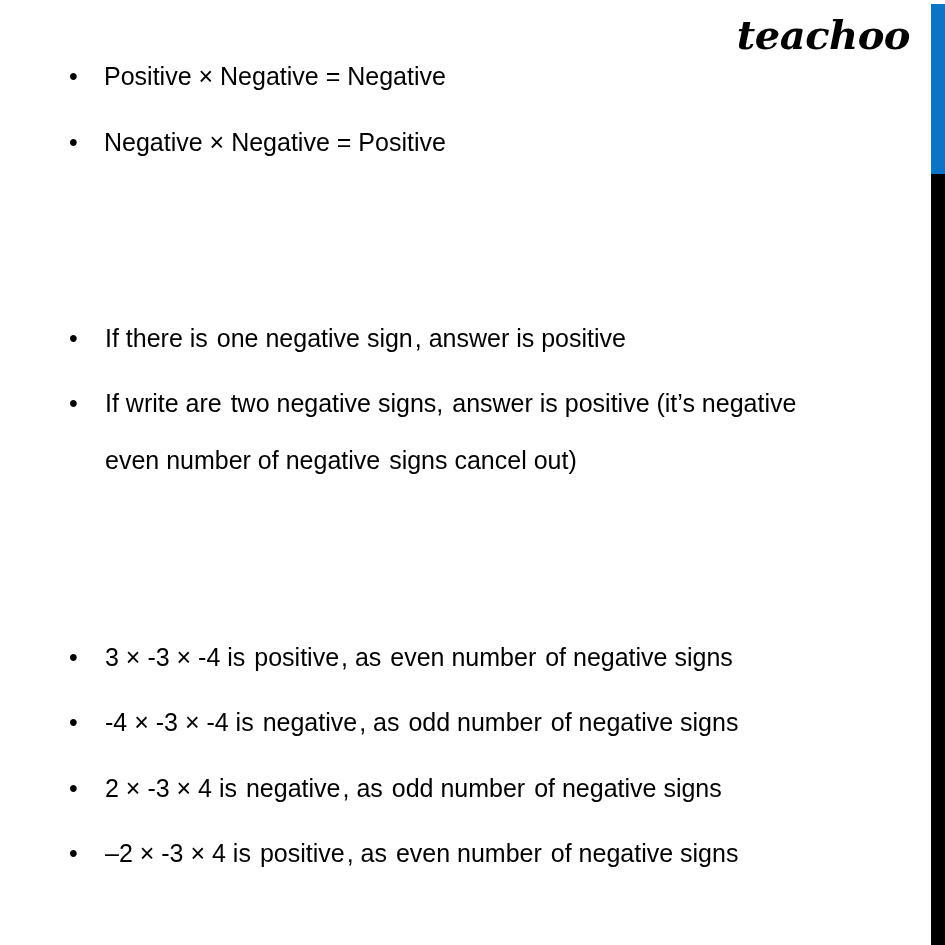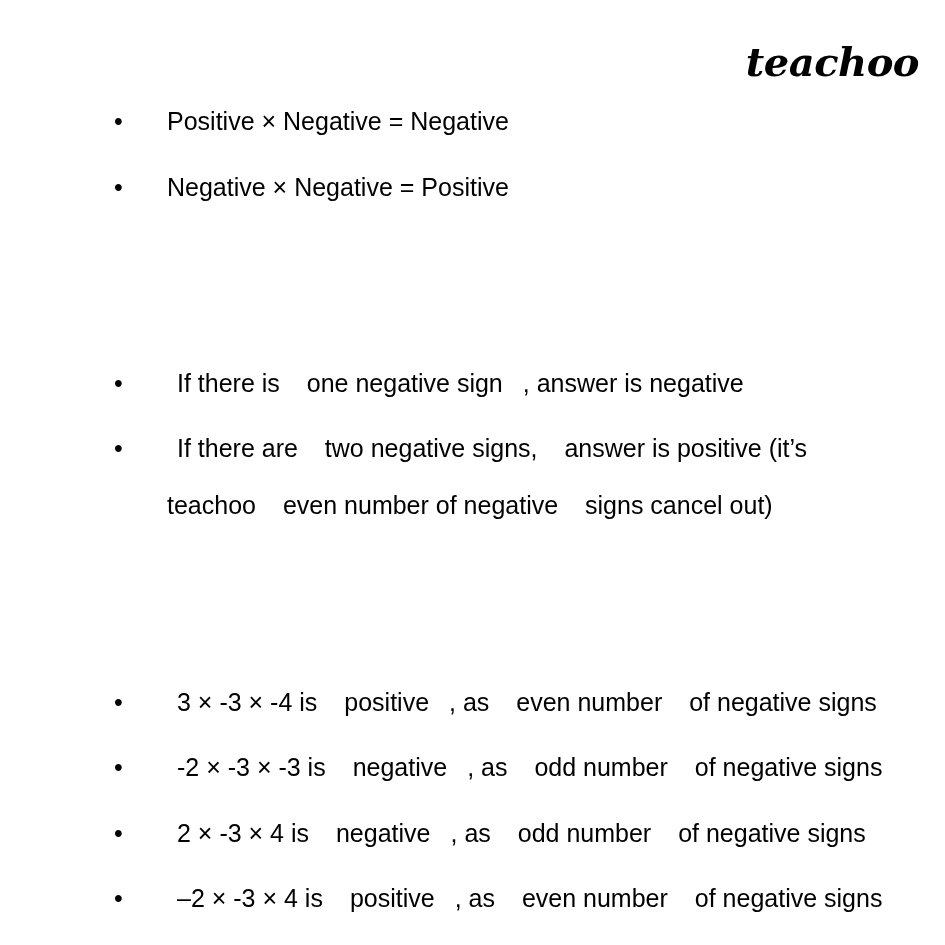--- a/index.html
+++ b/index.html
@@ -1,15 +1,15 @@
 <!DOCTYPE html>
 <html><head>
 <meta charset="utf-8">
 <style>
-  * { margin: 10px; padding: 0; box-sizing: border-box; }
+  * { margin: 1px; padding: 0; box-sizing: border-box; }
 
   html, body {
     width: 945px;
     height: 945px;
   }
 
   body {
     background: #ffffff;
     font-family: "Liberation Sans", sans-serif;
     color: #000000;
@@ -111,37 +111,37 @@
   </div>
 
   <div class="bullet-row" style="top:122px;">
     <span class="bullet-mark">•</span>
     <span class="bullet-text single">Negative × Negative = Positive</span>
   </div>
 
 
   <div class="bullet-row" style="top:318px;">
     <span class="bullet-mark">•</span>
-    <span class="bullet-text single"><span>If there is </span><b>one negative sign</b><span>, answer is negative</span></span>
+    <span class="bullet-text single"><span>If there is </span><b>one negative sign</b><span>, answer is positive</span></span>
   </div>
 
   <div class="bullet-row" style="top:370px;">
     <span class="bullet-mark" style="line-height:57px;">•</span>
-    <span class="bullet-text wrap"><span>If there are </span><b>two negative signs,</b><span> answer is positive (it’s teachoo </span><b>even number of negative</b><span> signs cancel out)</span></span>
+    <span class="bullet-text wrap"><span>If write are </span><b>two negative signs,</b><span> answer is positive (it’s negative </span><b>even number of negative</b><span> signs cancel out)</span></span>
   </div>
 
 
   <div class="bullet-row" style="top:637px;">
     <span class="bullet-mark">•</span>
     <span class="bullet-text single"><span>3 × -3 × -4 is </span><b>positive</b><span>, as </span><b>even number</b><span> of negative signs</span></span>
   </div>
 
   <div class="bullet-row" style="top:702px;">
     <span class="bullet-mark">•</span>
-    <span class="bullet-text single"><span>-2 × -3 × -3 is </span><b>negative</b><span>, as </span><b>odd number</b><span> of negative signs</span></span>
+    <span class="bullet-text single"><span>-4 × -3 × -4 is </span><b>negative</b><span>, as </span><b>odd number</b><span> of negative signs</span></span>
   </div>
 
   <div class="bullet-row" style="top:768px;">
     <span class="bullet-mark">•</span>
     <span class="bullet-text single"><span>2 × -3 × 4 is </span><b>negative</b><span>, as </span><b>odd number</b><span> of negative signs</span></span>
   </div>
 
   <div class="bullet-row" style="top:833px;">
     <span class="bullet-mark">•</span>
     <span class="bullet-text single"><span>–2 × -3 × 4 is </span><b>positive</b><span>, as </span><b>even number</b><span> of negative signs</span></span>

